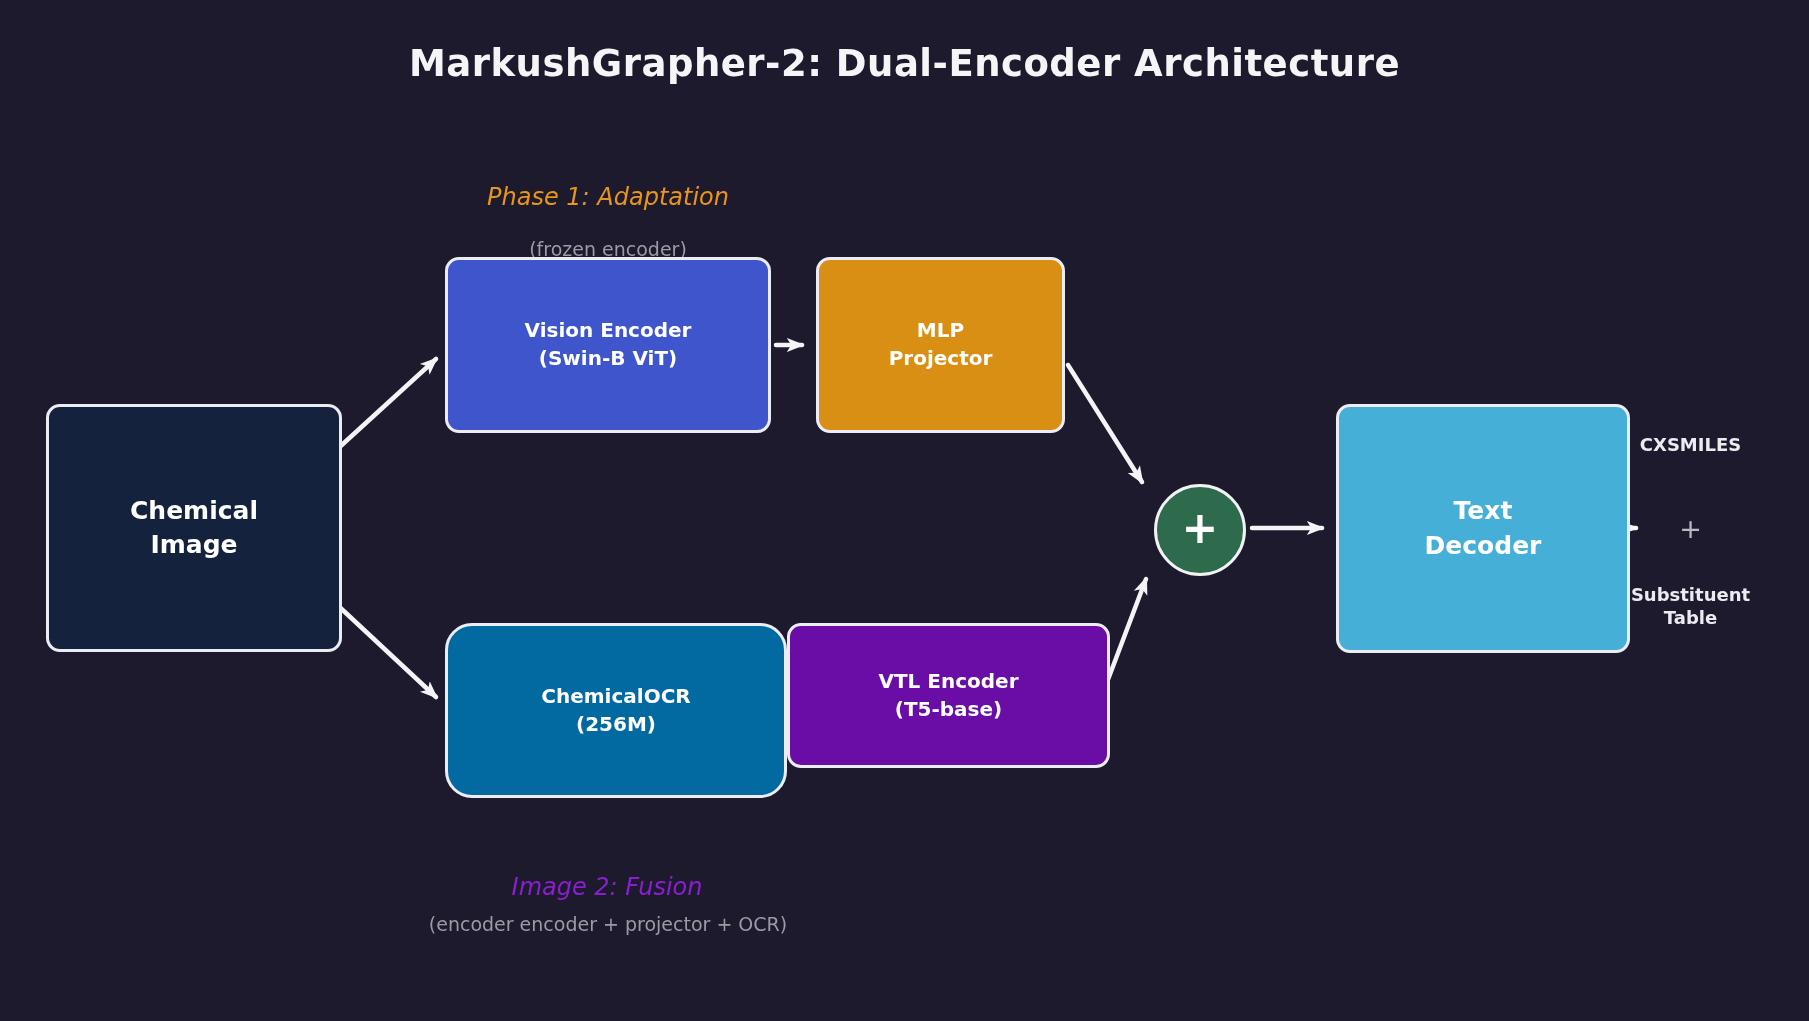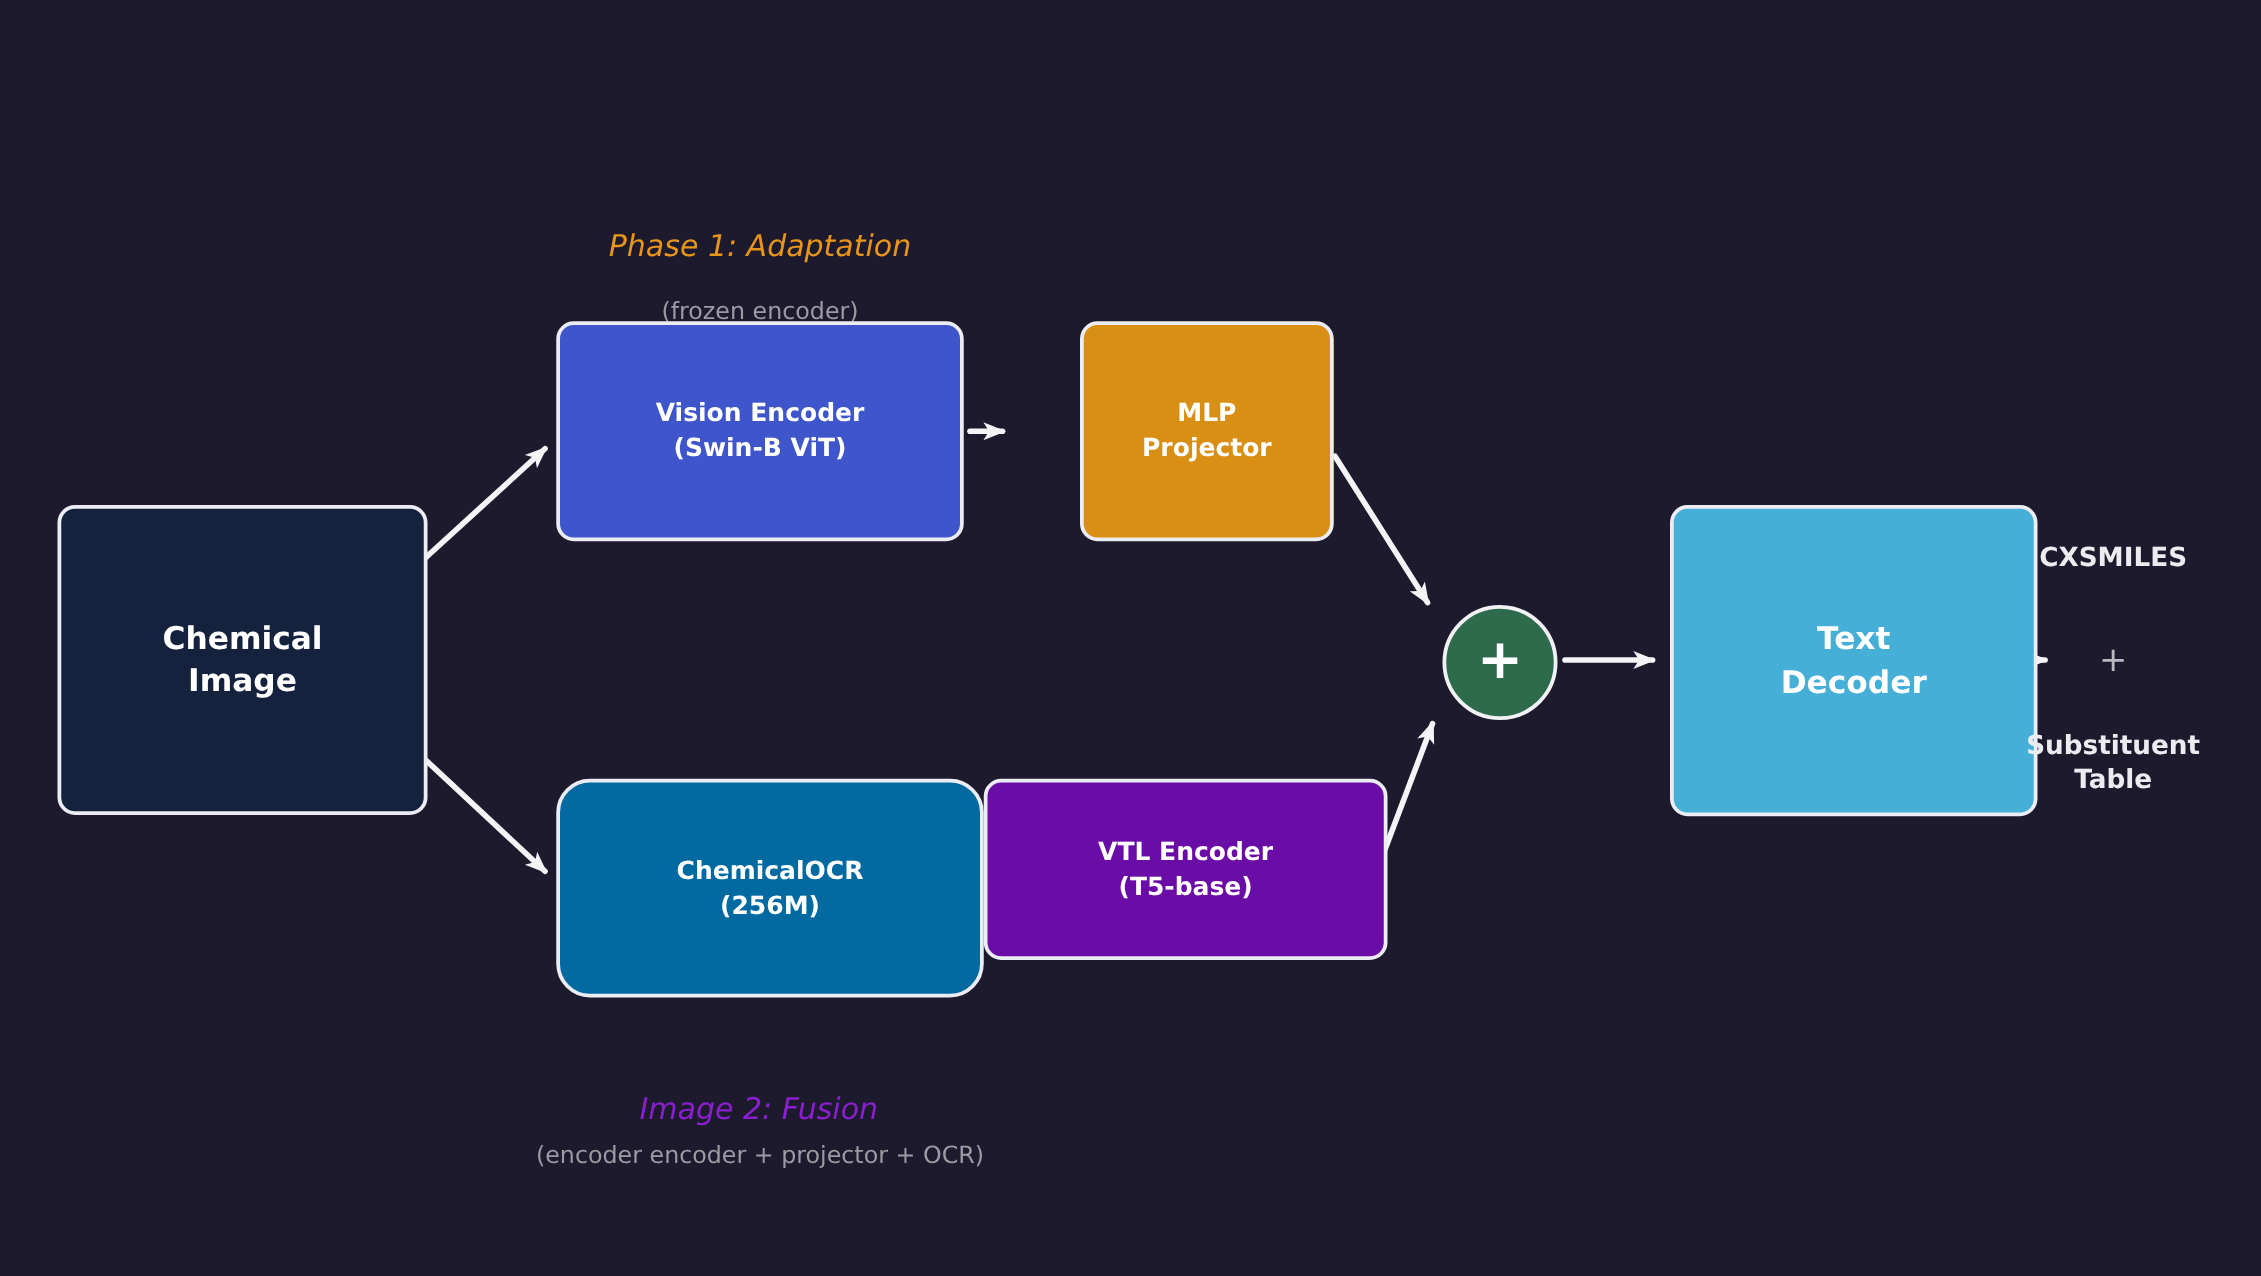--- a/index.html
+++ b/index.html
@@ -39,31 +39,32 @@
     display:flex;align-items:center;justify-content:center;
   }
   .plus-circle .sym{
     font-size:44px;font-weight:bold;color:#ffffff;line-height:1;
     transform:translateY(-2px);
   }
   .outputs{
     position:absolute;left:1588px;top:420px;width:205px;
     text-align:center;color:#ebebf0;
   }
-  .out-label{font-size:21px;font-weight:bold;line-height:1.28;}
+  .out-label{font-size:18px;font-weight:bold;line-height:1.28;}
   .out-cxsmiles{position:absolute;top:13px;left:0;width:100%;}
   .out-plus{position:absolute;top:93px;left:0;width:100%;font-size:27px;color:#b9b9c2;font-weight:400;}
   .out-subst{position:absolute;top:163px;left:0;width:100%;}
   svg.arrows{position:absolute;left:0;top:0;width:1809px;height:1021px;pointer-events:none;}
 </style>
 </head>
 <body>
 
 <div id="canvas">
 
+  <div class="title">MarkushGrapher-2: Dual-Encoder Architecture</div>
 
   <div class="phase-label" style="left: 608px; top: 183px; color: rgb(232, 149, 28);">Phase 1: Adaptation</div>
   <div class="phase-note" style="left:608px;top:238px;">(frozen encoder)</div>
 
   <svg class="arrows" viewBox="0 0 1809 1021">
     <defs>
       <marker id="ah" viewBox="0 0 10 10" refX="8.5" refY="5" markerWidth="4" markerHeight="4" orient="auto">
         <path d="M0,1 L10,5 L0,9 L2.5,5 z" fill="#f4f4f7"></path>
       </marker>
     </defs>
@@ -81,21 +82,21 @@
   <div class="node node-sm" style="left: 445px; top: 257px; width: 326px; height: 176px; background: rgb(62, 85, 203);">
     <span class="l">Vision Encoder</span>
     <span class="l">(Swin-B ViT)</span>
   </div>
 
   <div class="node node-lg" style="left: 46px; top: 404px; width: 296px; height: 248px; background: rgb(21, 34, 62);">
     <span class="l">Chemical</span>
     <span class="l">Image</span>
   </div>
 
-  <div class="node node-sm" style="left: 864px; top: 257px; width: 203px; height: 176px; background: rgb(217, 142, 20);">
+  <div class="node node-sm" style="left: 816px; top: 257px; width: 249px; height: 176px; background: rgb(217, 142, 20);">
     <span class="l">MLP</span>
     <span class="l">Projector</span>
   </div>
 
   <div class="node node-sm" style="left: 445px; top: 623px; width: 342px; height: 175px; background: #0369a1; border-radius: 27px;">
     <span class="l">ChemicalOCR</span>
     <span class="l">(256M)</span>
   </div>
 
   <div class="node node-sm" style="left: 787px; top: 623px; width: 323px; height: 145px; background: rgb(106, 13, 166);">

